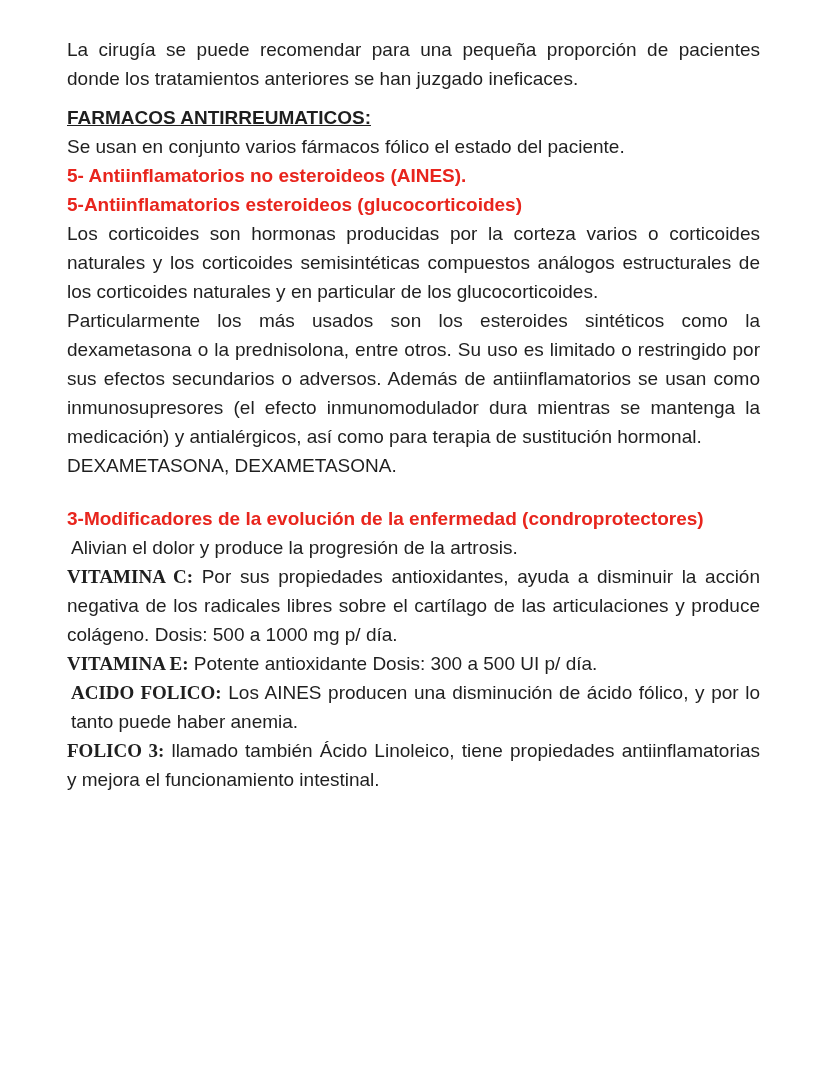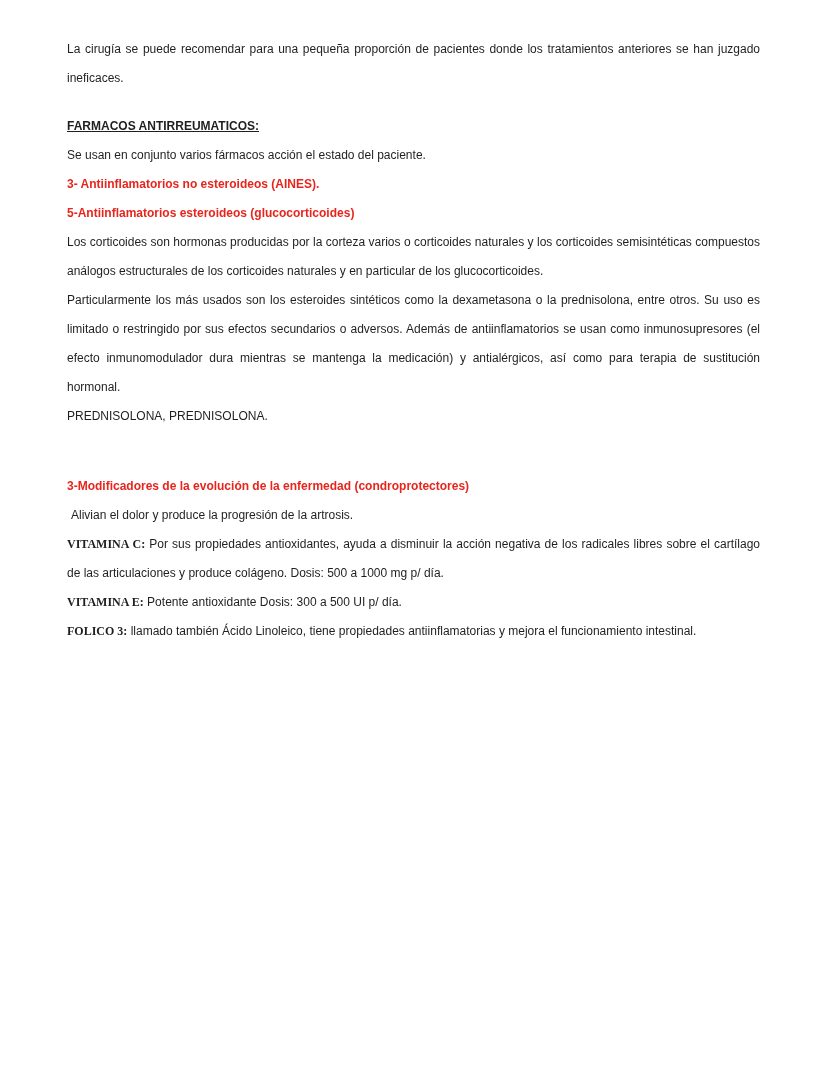--- a/index.html
+++ b/index.html
@@ -11,65 +11,66 @@
     color: #1f1f1f;
     overflow: hidden;
   }
   .page {
     width: 828px;
     height: 1071px;
     background: #ffffff;
     padding: 35px 68px 0 67px;
   }
   p {
-    font-size: 12px;
+    font-size: 19px;
     line-height: 29px;
     text-align: left;
   }
   .justify { text-align: justify; }
   .heading-underline {
     font-weight: bold;
     text-decoration: underline;
   }
   .bold { font-weight: bold; font-family: Liberation Serif, serif; }
   .red {
     color: var(--accent-red, #e8251d);
     font-weight: bold;
   }
   .mt20 { margin-top: 20px; }
-  .mt13 { margin-top: 19px; }
-  .mt29 { margin-top: 41px; }
+  .mt13 { margin-top: 10px; }
+  .mt29 { margin-top: 24px; }
   .indent-sm { padding-left: 4px; }
 </style>
 </head>
 <body style="color: rgb(31, 31, 31); background: rgb(255, 255, 255);">
 
 <div class="page">
 
   <p class="justify">La cirugía se puede recomendar para una pequeña proporción de pacientes donde los tratamientos anteriores se han juzgado ineficaces.</p>
 
 
   <p class="mt13"><span class="heading-underline">FARMACOS ANTIRREUMATICOS:</span></p>
 
-  <p>Se usan en conjunto varios fármacos acción el estado del paciente.</p>
+  <p>Se usan en conjunto varios fármacos fólico el estado del paciente.</p>
 
-  <p class="red">3- Antiinflamatorios no esteroideos (AINES).</p>
+  <p class="red">5- Antiinflamatorios no esteroideos (AINES).</p>
 
   <p class="red">5-Antiinflamatorios esteroideos (glucocorticoides)</p>
 
   <p class="justify">Los corticoides son hormonas producidas por la corteza varios o corticoides naturales y los corticoides semisintéticas compuestos análogos estructurales de los corticoides naturales y en particular de los glucocorticoides.</p>
 
   <p class="justify">Particularmente los más usados son los esteroides sintéticos como la dexametasona o la prednisolona, entre otros. Su uso es limitado o restringido por sus efectos secundarios o adversos. Además de antiinflamatorios se usan como inmunosupresores (el efecto inmunomodulador dura mientras se mantenga la medicación) y antialérgicos, así como para terapia de sustitución hormonal.</p>
 
-  <p>PREDNISOLONA, PREDNISOLONA.</p>
+  <p>DEXAMETASONA, DEXAMETASONA.</p>
 
   <p class="red mt29">3-Modificadores de la evolución de la enfermedad (condroprotectores)</p>
 
   <p class="indent-sm">Alivian el dolor y produce la progresión de la artrosis.</p>
 
   <p class="justify"><span class="bold">VITAMINA C:</span><span> Por sus propiedades antioxidantes, ayuda a disminuir la acción negativa de los radicales libres sobre el cartílago de las articulaciones y produce colágeno. Dosis: 500 a 1000 mg p/ día.</span></p>
 
   <p><span class="bold">VITAMINA E:</span><span> Potente antioxidante Dosis: 300 a 500 UI p/ día.</span></p>
 
+  <p class="justify indent-sm"><span class="bold">ACIDO FOLICO:</span><span> Los AINES producen una disminución de ácido fólico, y por lo tanto puede haber anemia.</span></p>
 
   <p class="justify"><span class="bold">FOLICO 3:</span><span> llamado también Ácido Linoleico, tiene propiedades antiinflamatorias y mejora el funcionamiento intestinal.</span></p>
 
 </div>
 
 </body></html>

